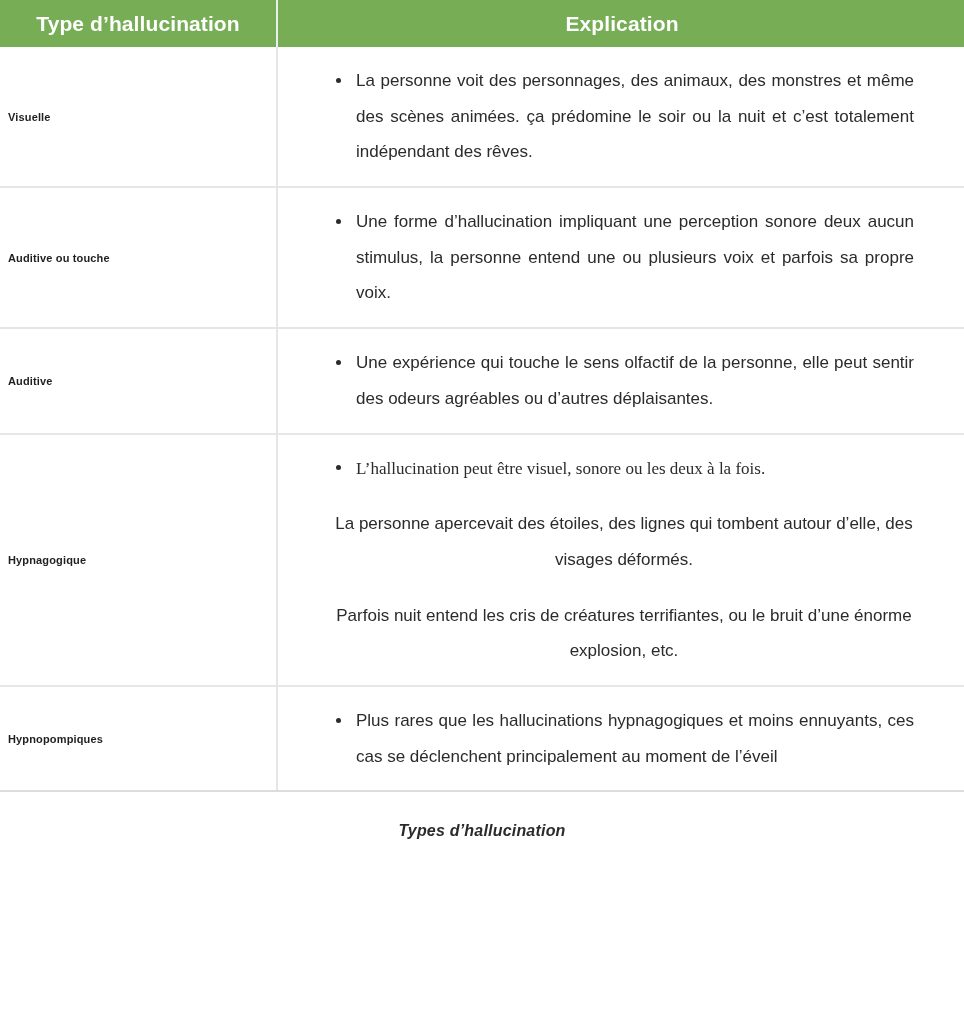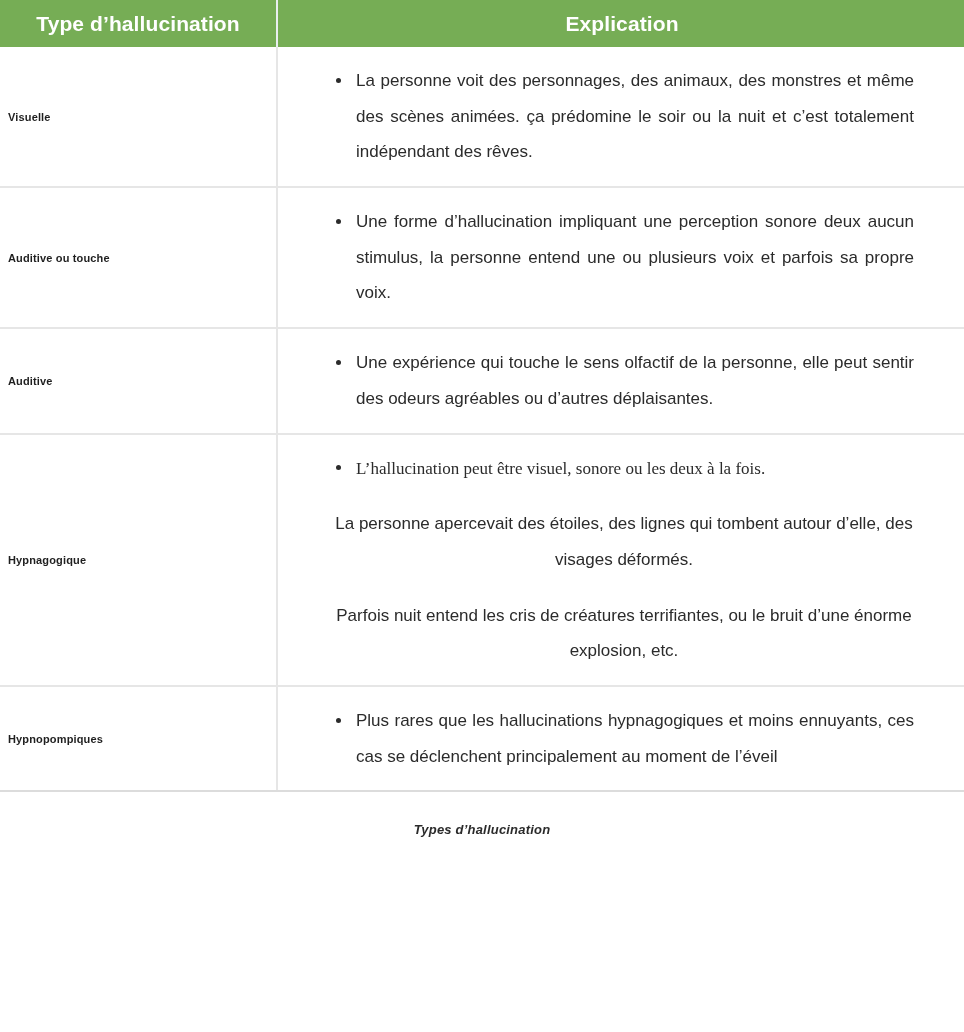--- a/index.html
+++ b/index.html
@@ -110,21 +110,21 @@
     text-align: center;
   }
   p.exp-para:first-child {
     margin-top: 0;
   }
 
   
   .caption {
     width: 964px;
     text-align: center;
-    font-size: 13px;
+    font-size: 16px;
     font-weight: bold;
     font-style: italic;
     color: #2b2b2b;
     padding-top: 30px;
     letter-spacing: 0.2px;
   }
 </style>
 </head>
 <body>
 

